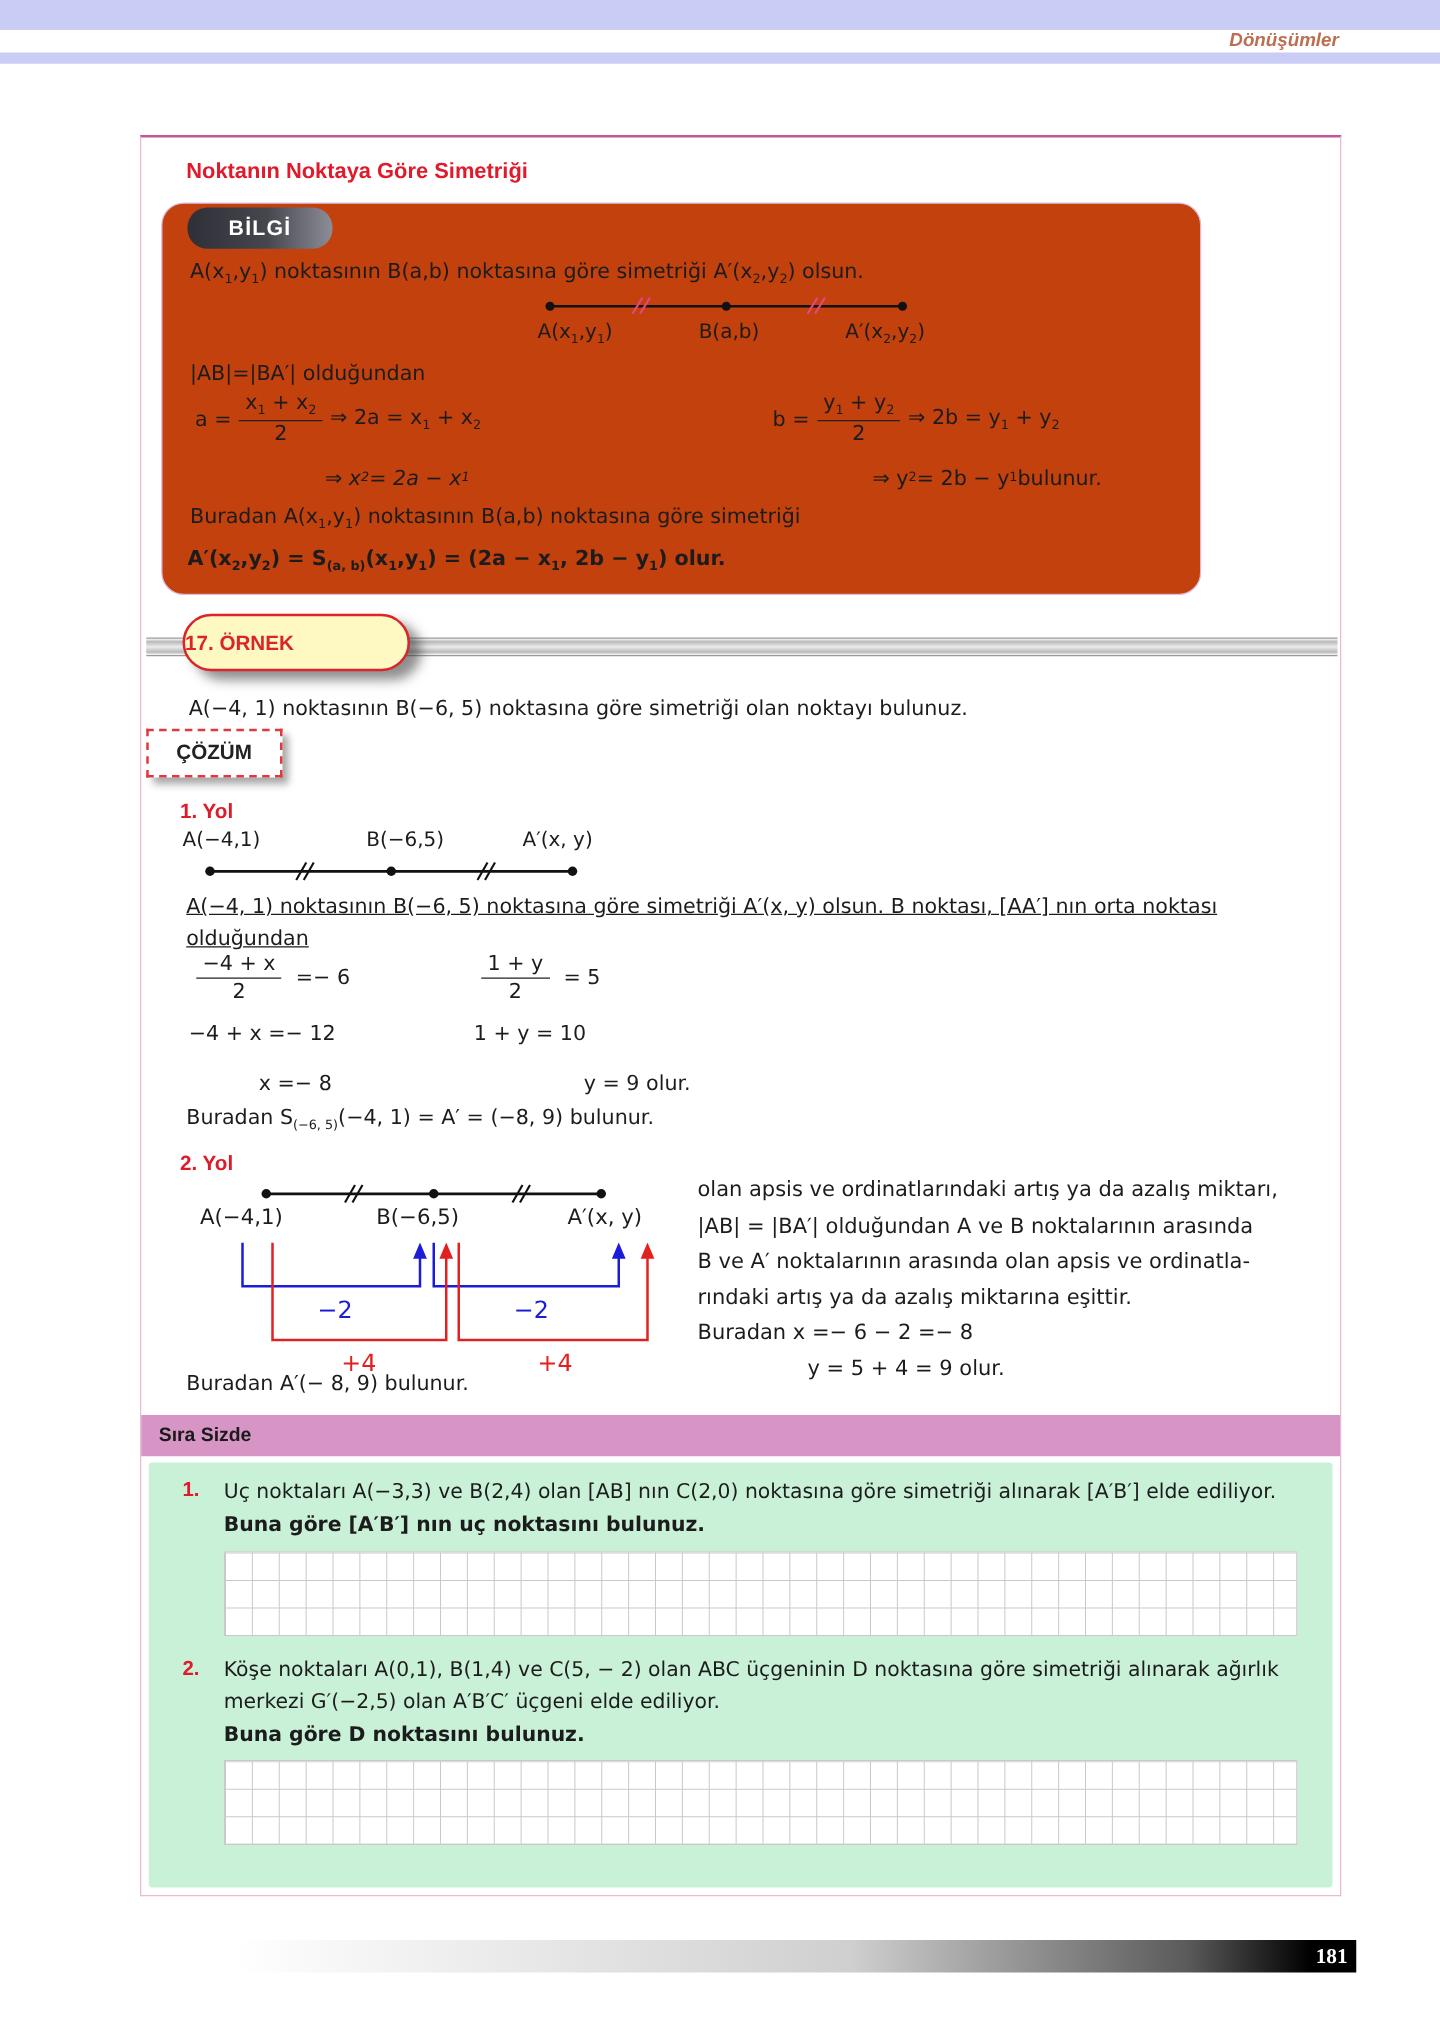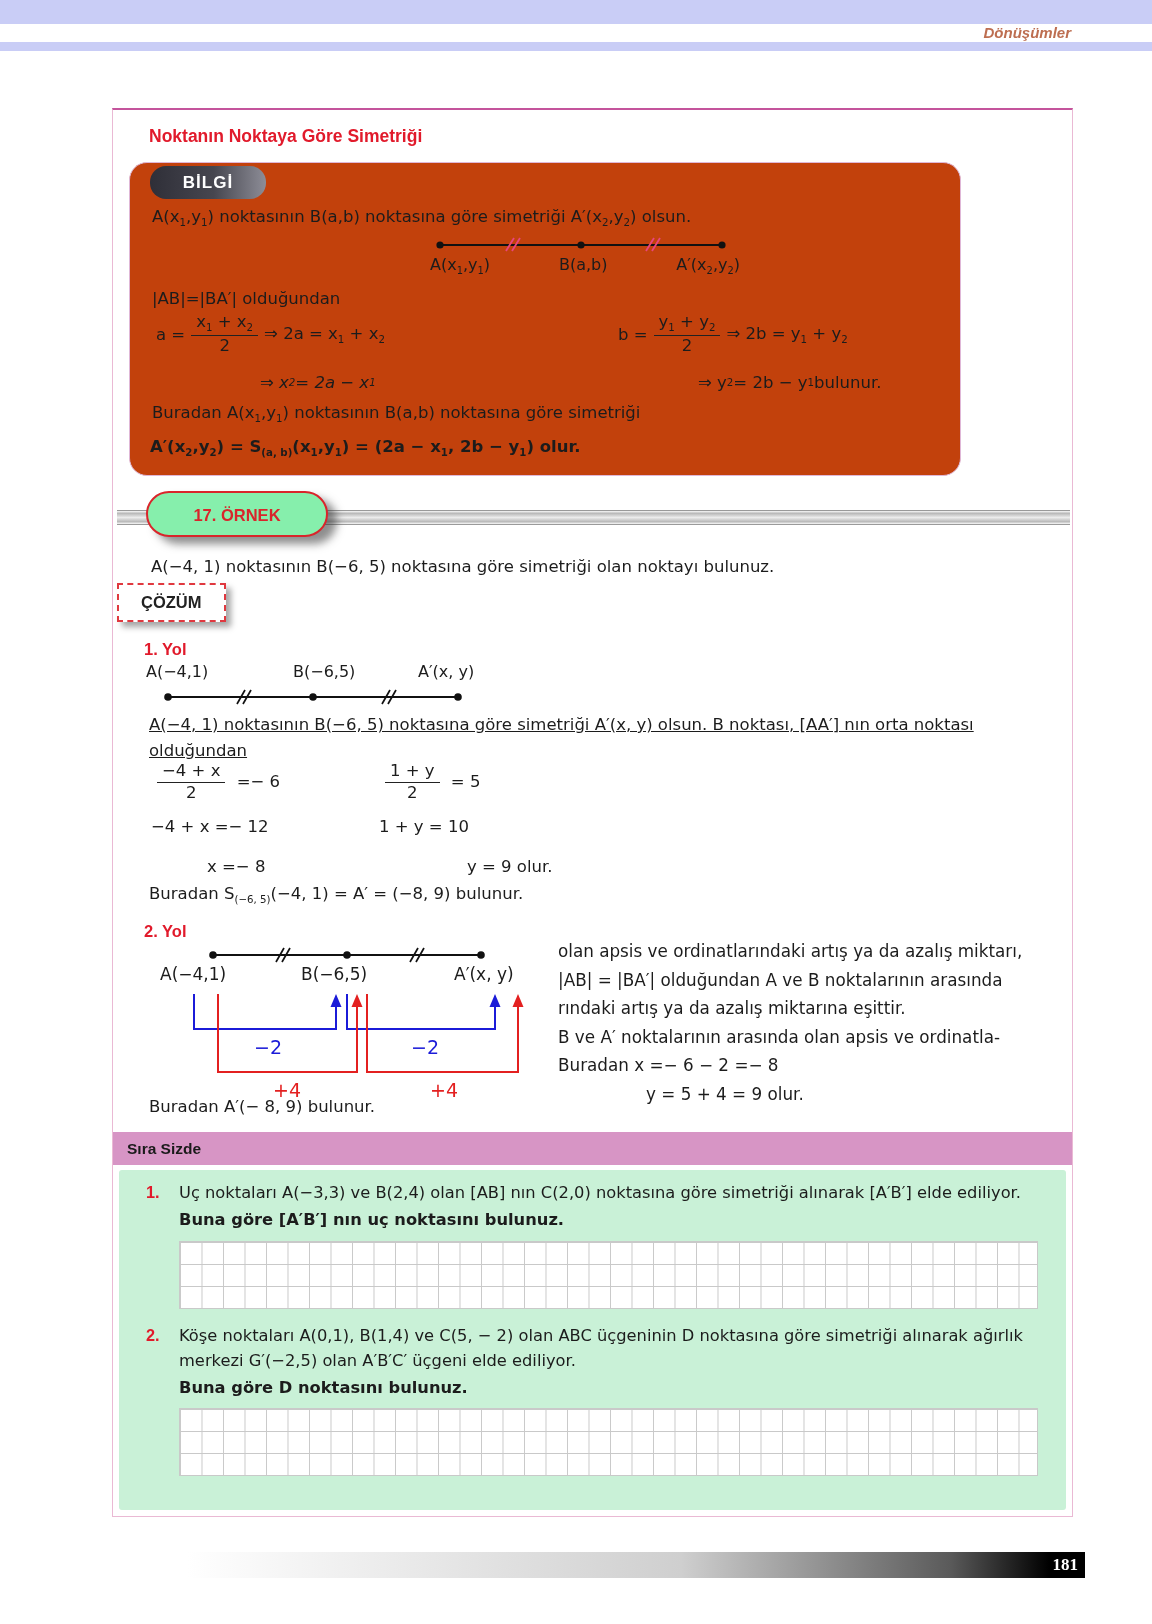--- a/index.html
+++ b/index.html
@@ -53,22 +53,22 @@
   .eq-a2{left:130px;top:210px;font-style:italic;}
   .eq-b2{left:568px;top:210px;}
 
   
   .ornek-rule{
     position:absolute;left:4px;top:400px;width:953px;height:13px;
     background:linear-gradient(to bottom,#fafafa 0%,#b9b9b9 18%,#ececec 50%,#b9b9b9 82%,#fafafa 100%);
     border-top:1px solid #9a9a9a;border-bottom:1px solid #9a9a9a;
   }
   .ornek-pill{
-    position:absolute;left:33px;top:381px;width:182px;height:46px;line-height:44px;text-align:center;
-    background:#86efac;border:2.5px solid #d9252b;border-radius:24px;box-sizing:border-box;
+    position:absolute;left:33px;top:381px;width:182px;height:46px;line-height:44px;text-align:left;
+    background:#fef9c3;border:2.5px solid #d9252b;border-radius:24px;box-sizing:border-box;
     color:#d9252b;font-weight:bold;font-size:16.5px;
     box-shadow:9px 7px 9px rgba(50,50,50,0.55);
   }
   .example-question{position:absolute;left:38px;top:447px;font-size:16.5px;}
 
   
   .cozum-box{
     position:absolute;left:4px;top:473px;padding:8px 22px;background:#fff;
     border:2px dashed #e0383f;font-weight:bold;font-size:16.5px;color:#222;
     box-shadow:5px 5px 6px rgba(0,0,0,0.35);
@@ -299,22 +299,22 @@
         <polygon points="361.5,13 372.5,13 367,0"></polygon>
       </g>
       <text x="122" y="103" fill="#e32020" font-size="19" class="math">+4</text>
       <text x="279" y="103" fill="#e32020" font-size="19" class="math">+4</text>
     </svg>
   </div>
 
   <div class="yol2-para math">
     <div>olan apsis ve ordinatlarındaki artış ya da azalış miktarı,</div>
     <div>|AB| = |BA′| olduğundan A ve B noktalarının arasında</div>
+    <div>B ve A′ noktalarının arasında olan apsis ve ordinatla-</div>
     <div>rındaki artış ya da azalış miktarına eşittir.</div>
-    <div>B ve A′ noktalarının arasında olan apsis ve ordinatla-</div>
     <div>Buradan  x =− 6 − 2 =− 8</div>
     <div class="calc-ind">y = 5 + 4 = 9 olur.</div>
   </div>
 
   <div class="final-conclusion math">Buradan A′(− 8, 9) bulunur.</div>
 
   <div class="sira-bar">Sıra Sizde</div>
 
   <div class="green-box">
 

